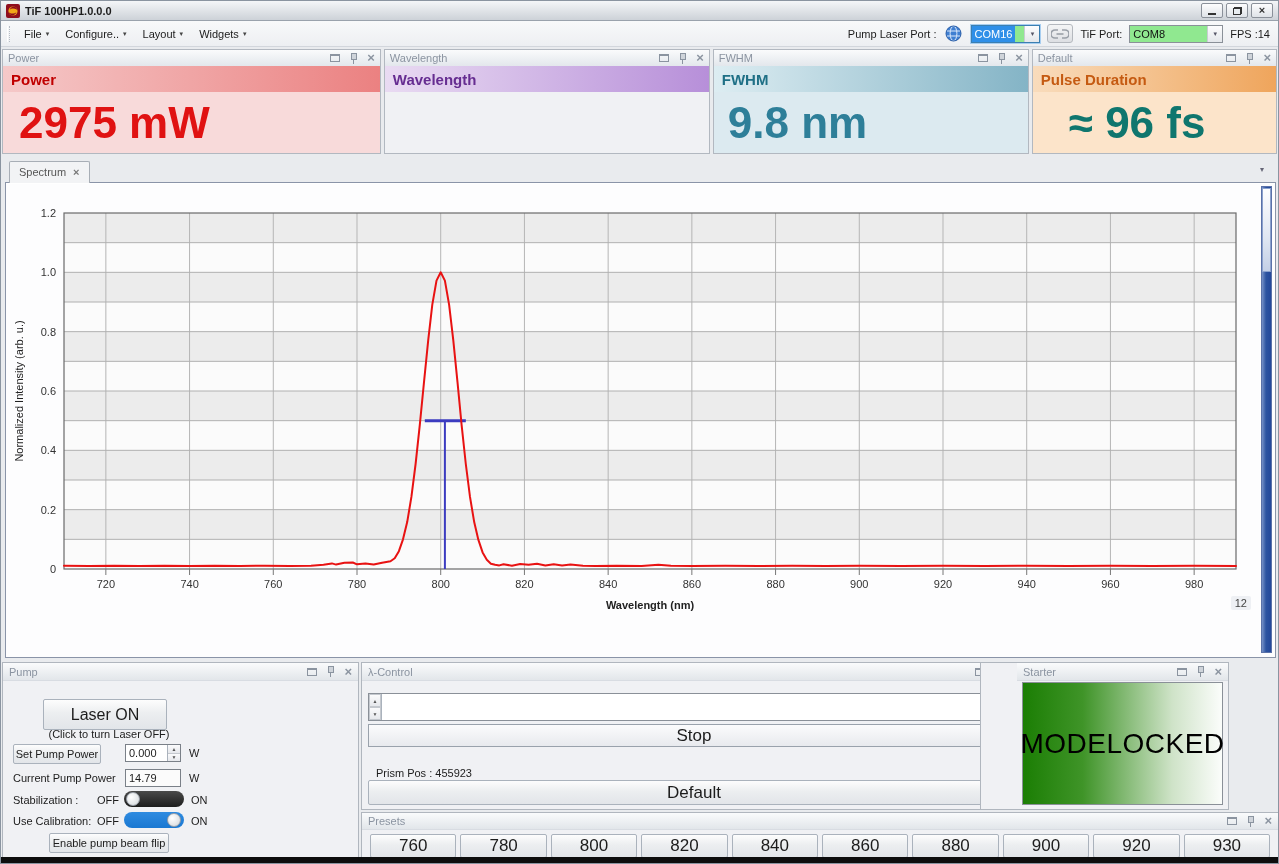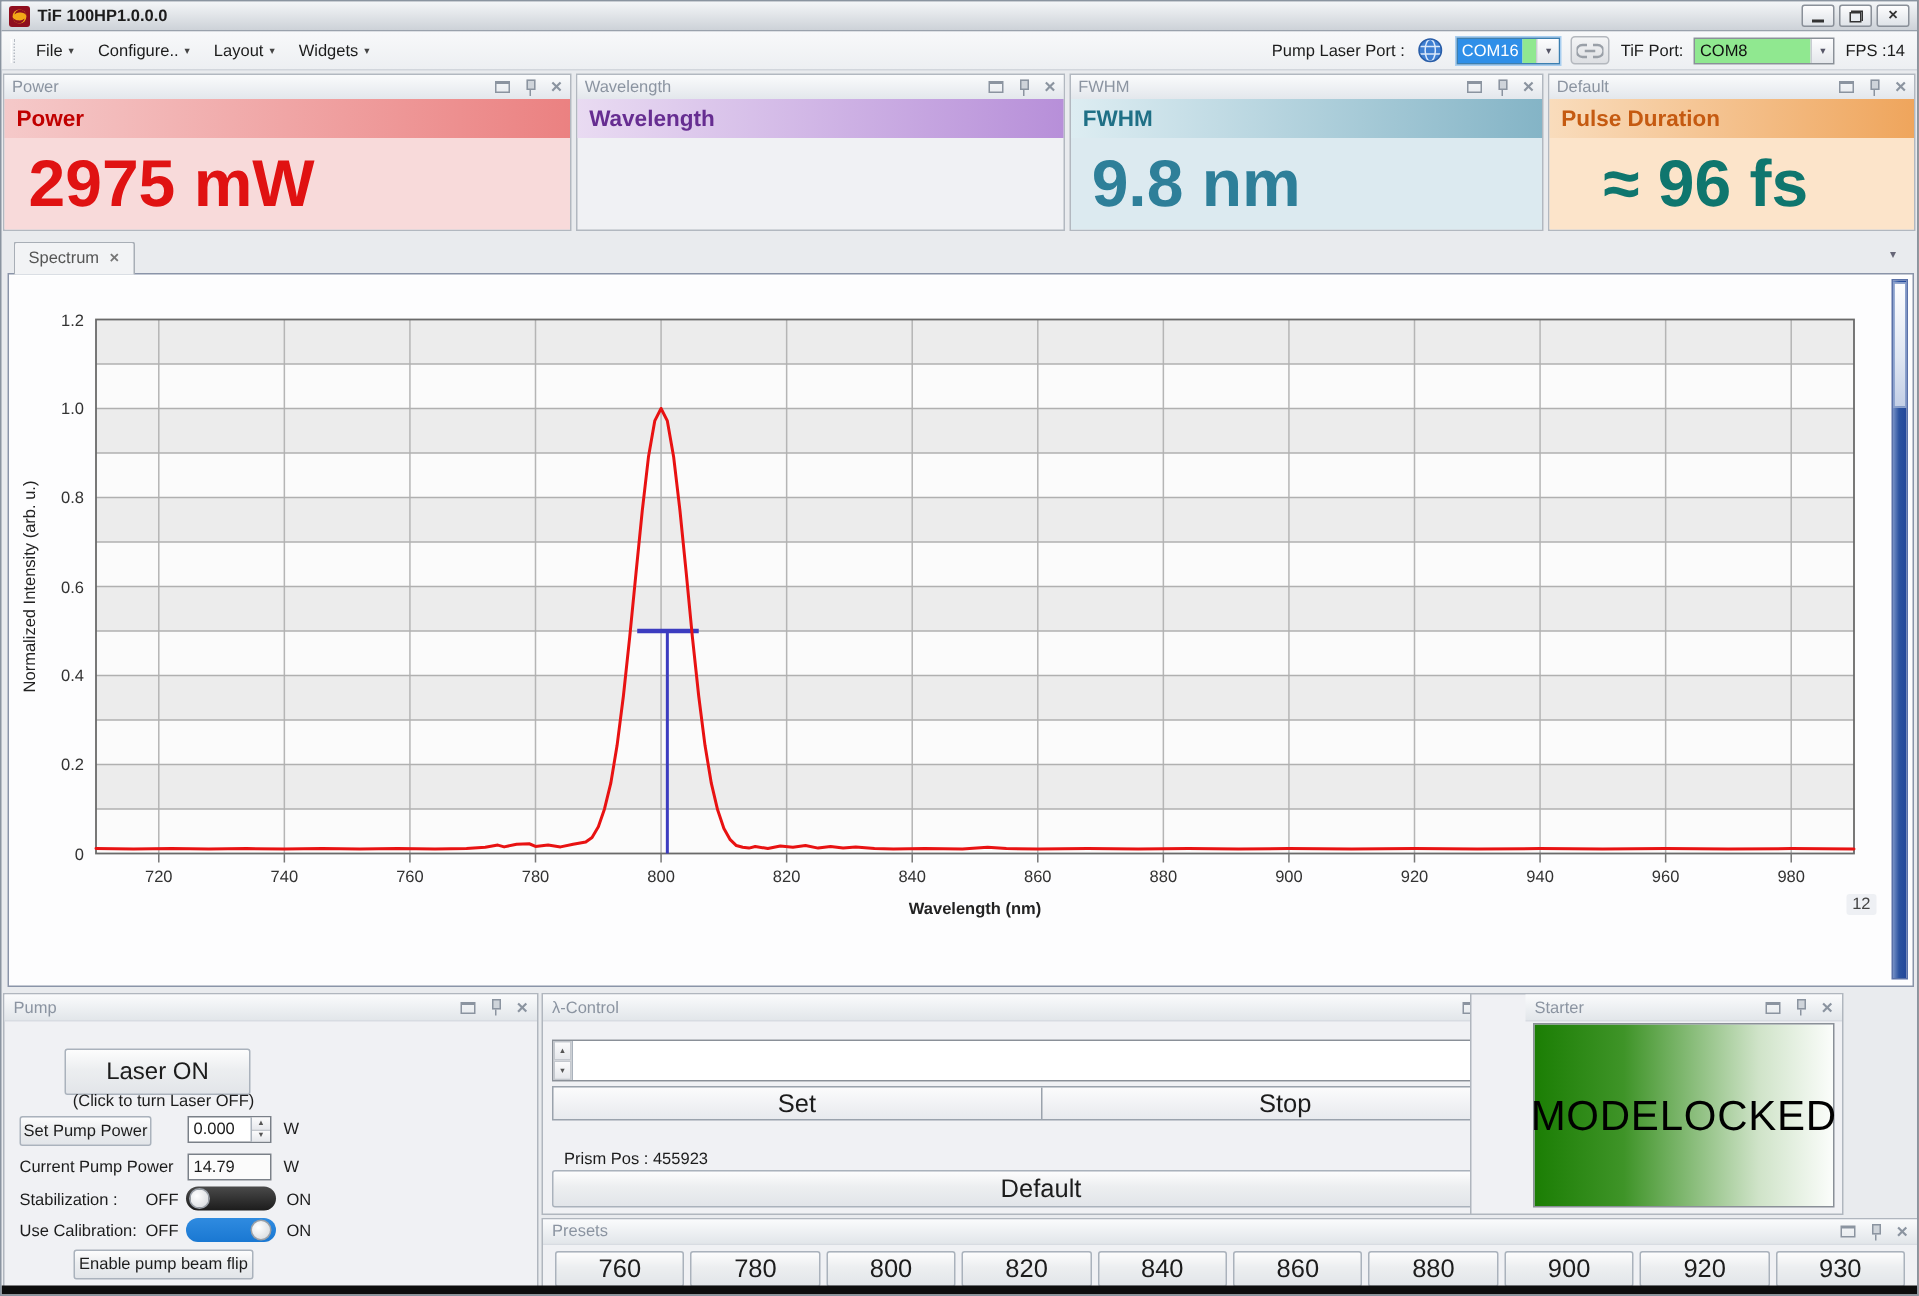--- a/index.html
+++ b/index.html
@@ -404,21 +404,20 @@
       </div>
       <div class="panel-body">
         <div id="lambda-num">
           <span class="spincol2">
               <span>▲</span>
               <span>▼</span>
             </span>
           <span id="lambda-value">800</span>
         </div>
         <div id="setstop">
-          <span class="cell">Set</span>
           <span class="cell">Stop</span>
         </div>
         <span id="prism-label">Prism Pos : 455923</span>
         <div class="btn" id="default-btn">Default</div>
       </div>
     </div>
 
     <div class="dock-panel" id="starter-panel">
       <div class="dock-titlebar">
         <span class="dock-title">Starter</span>

